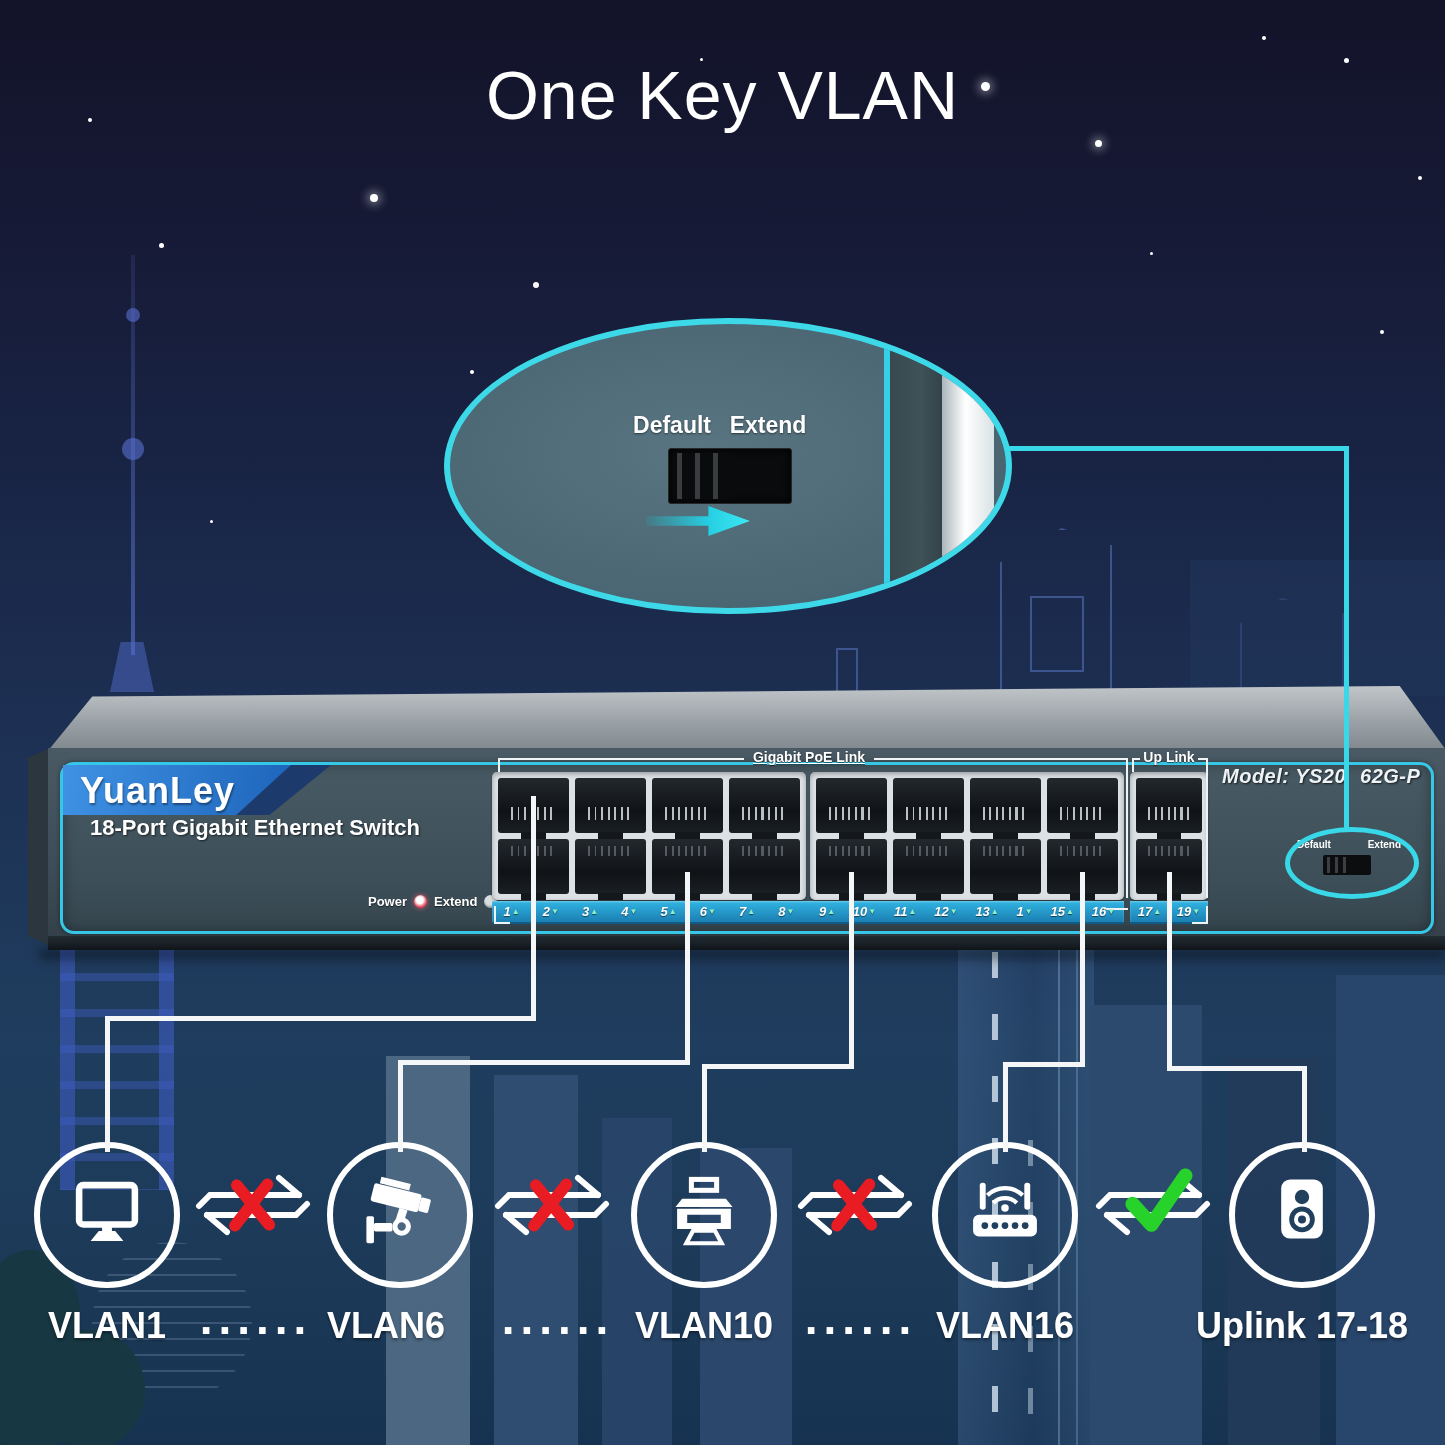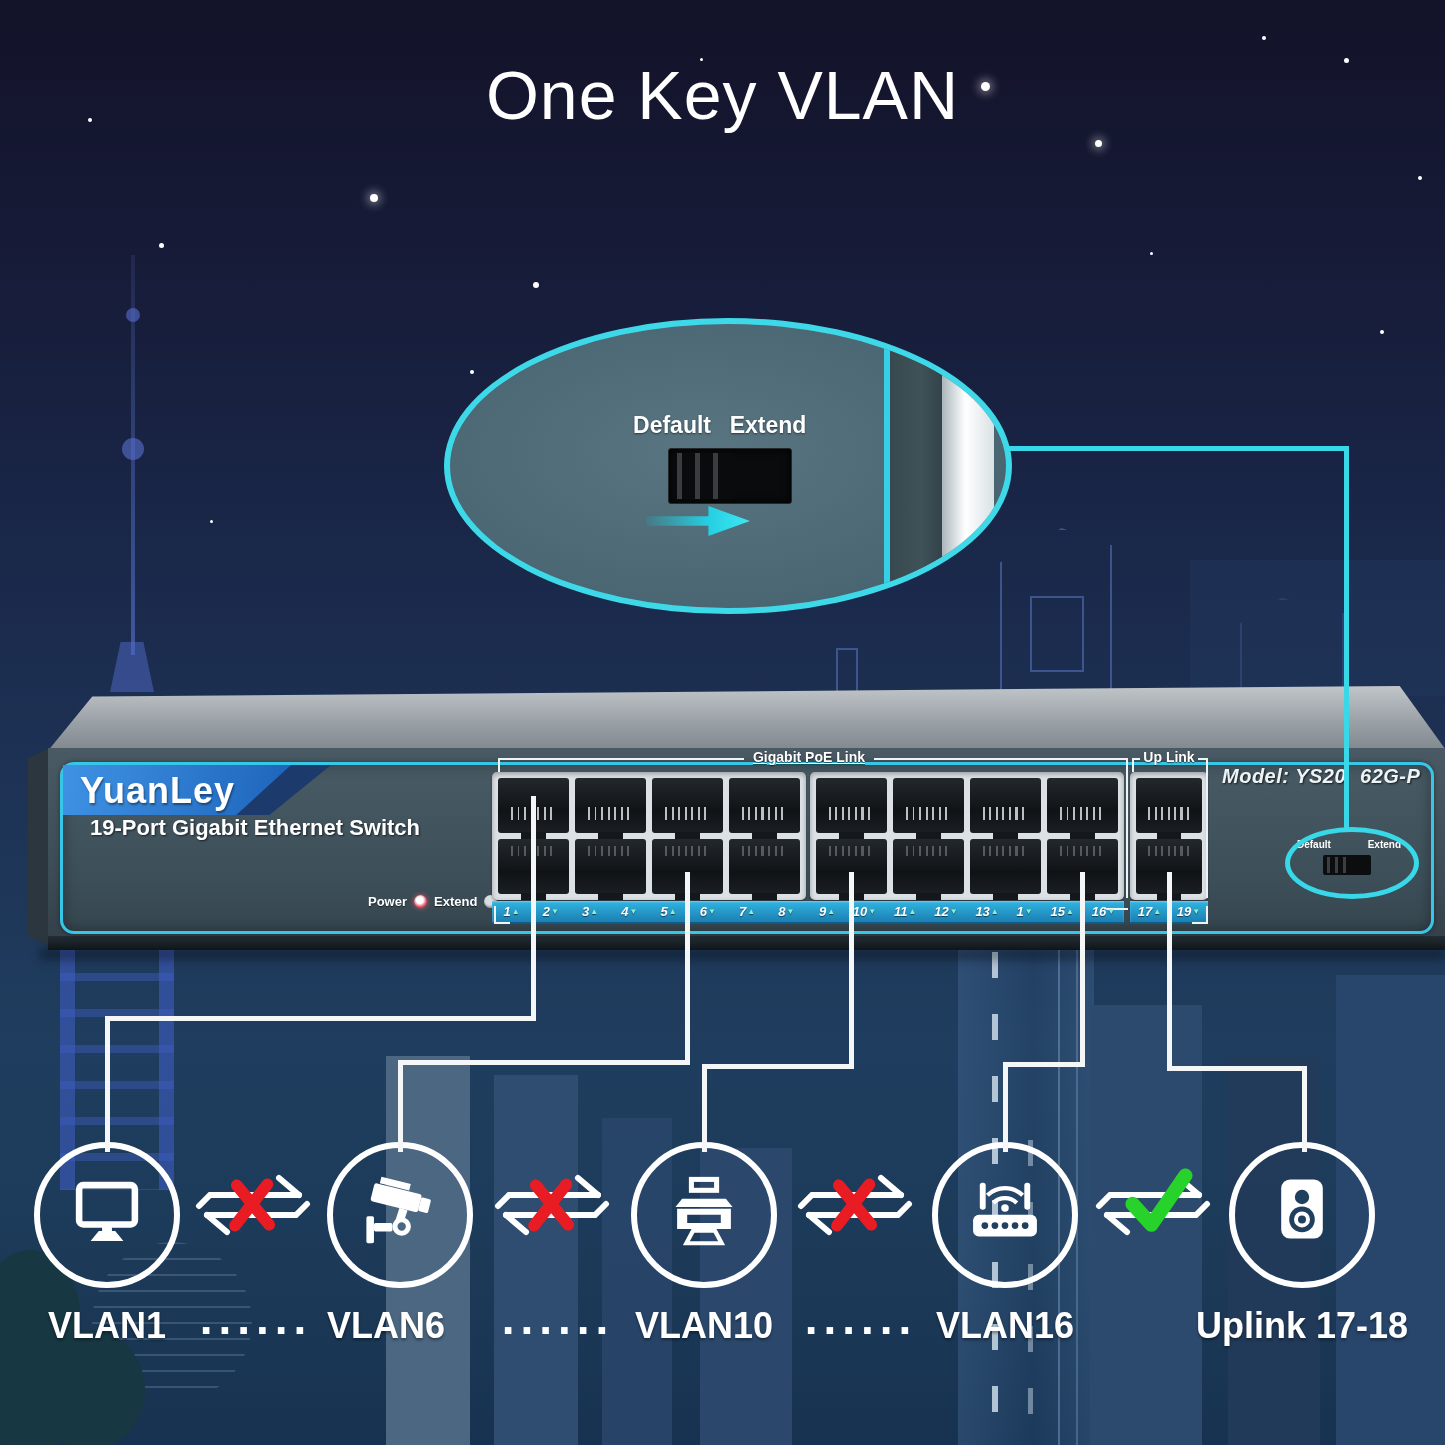--- a/index.html
+++ b/index.html
@@ -186,21 +186,21 @@
     <div class="abs dev-top"></div>
     <div class="abs dev-left"></div>
     <div class="abs dev-front"></div>
     <div class="abs dev-bottom"></div>
     <div class="abs dev-shadow"></div>
     <div class="abs panel"></div>
     <div class="abs logo-back"></div>
     <div class="abs logo-front"></div>
     <div class="abs logo-text">YuanLey</div>
     <div class="abs desc">
-      <div>19-Port Gigabit Ethernet Switch</div>
+      <div>18-Port Gigabit Ethernet Switch</div>
     </div>
     <div class="abs led-row">
       <span class="led-label">Power</span>
       <span class="led led-power"></span>
       <span class="led-label">Extend</span>
       <span class="led led-extend"></span>
     </div>
 
     <div class="pg" id="pg1" style="left:492px;width:314px;">
         <div class="pcol">

